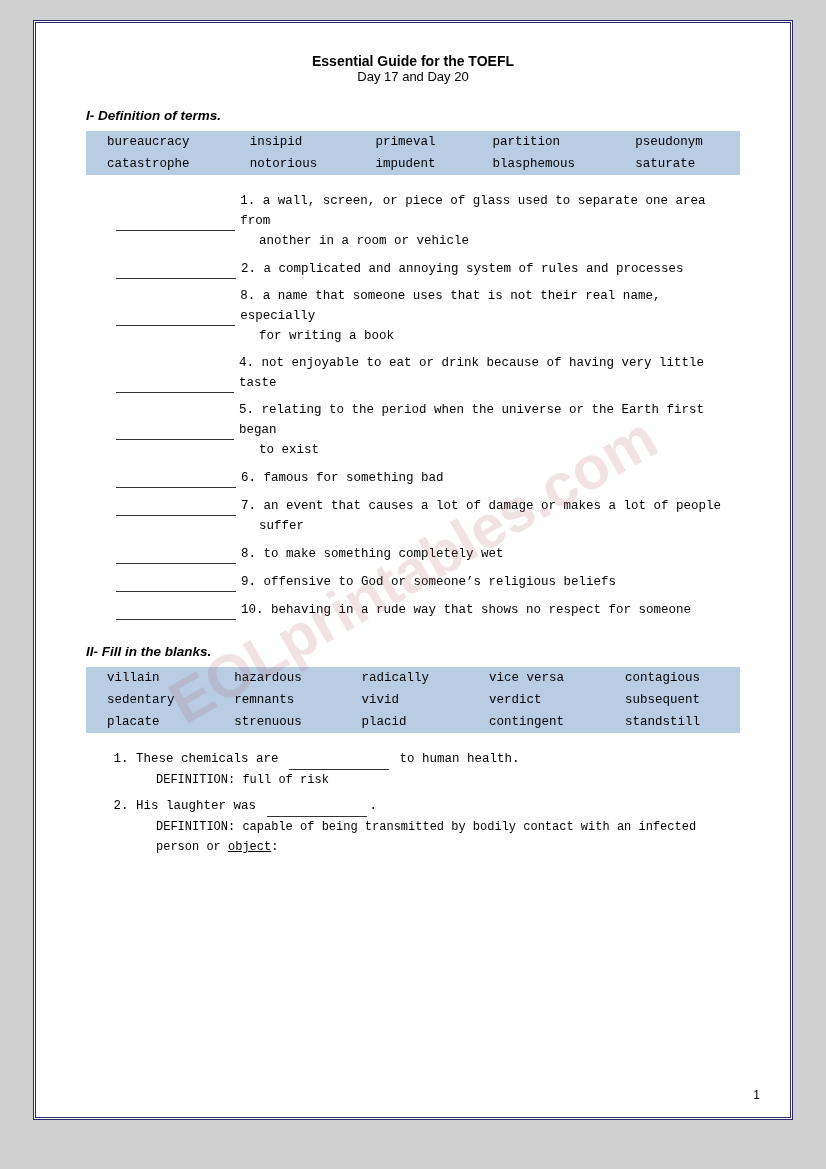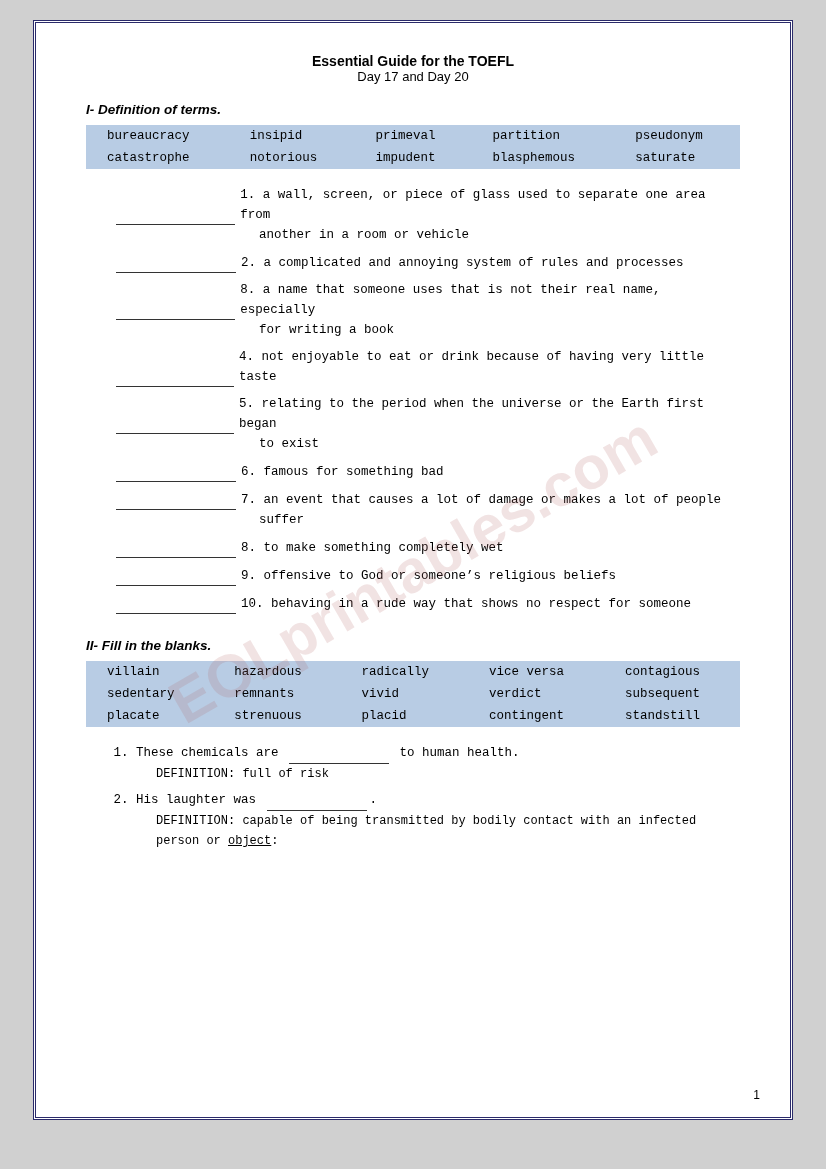--- a/index.html
+++ b/index.html
@@ -28,21 +28,21 @@
       font-size: 60px;
       color: rgba(180, 100, 100, 0.18);
       font-family: Arial, sans-serif;
       font-weight: bold;
       white-space: nowrap;
       pointer-events: none;
       z-index: 10;
     }
     .title-section {
       text-align: center;
-      margin-bottom: 18px;
+      margin-bottom: 24px;
     }
     .title-main {
       font-size: 14px;
       font-weight: bold;
       font-family: Arial, sans-serif;
     }
     .title-sub {
       font-size: 13px;
       font-family: Arial, sans-serif;
     }

